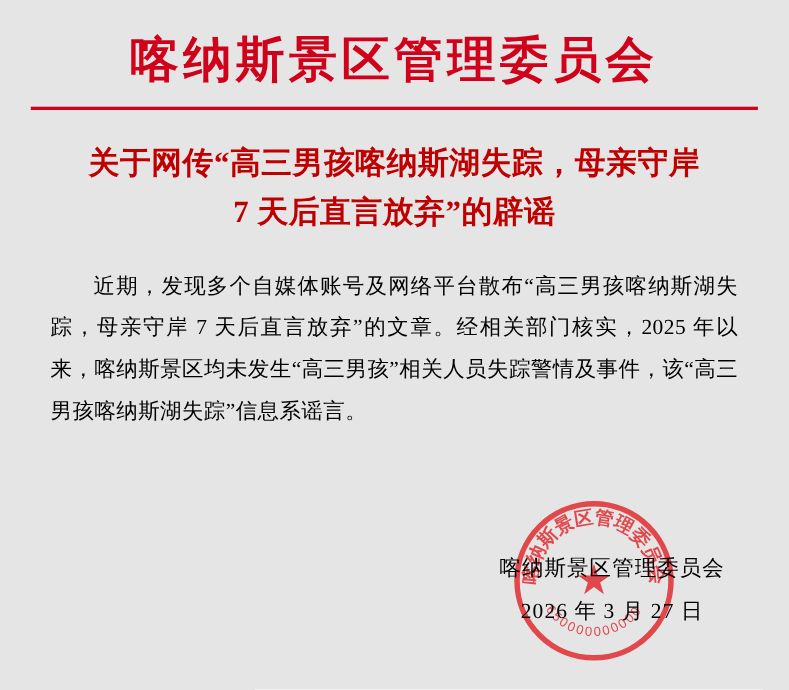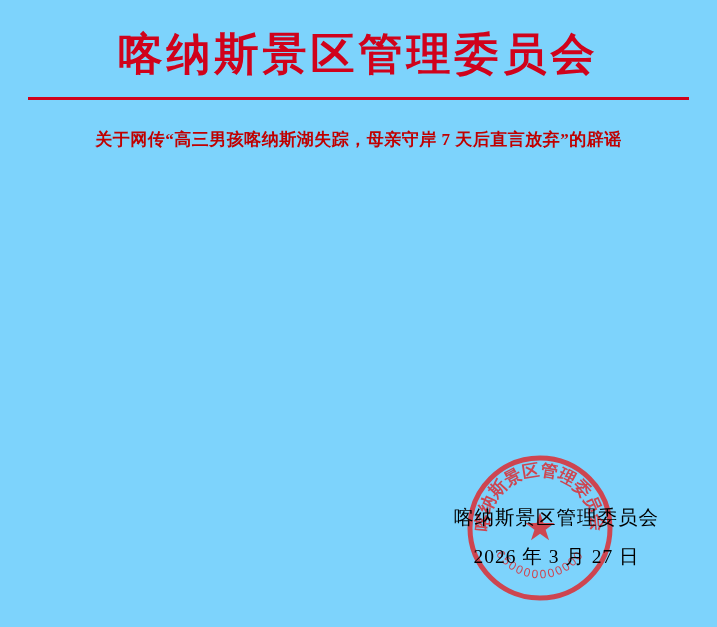--- a/index.html
+++ b/index.html
@@ -11,21 +11,21 @@
     width: 717px;
     height: 627px;
     font-family: "Liberation Serif", "DejaVu Serif", serif;
     color: #000;
     overflow: hidden;
   }
   .page {
     position: relative;
     width: 717px;
     height: 627px;
-    background: #7dd3fc;
+    background: #e5e5e5;
     box-sizing: border-box;
   }
 
   
   .masthead {
     padding: 30px 40px 0 40px;
     text-align: center;
   }
   .org-title {
     color: #d0021b;
@@ -41,21 +41,21 @@
     height: 3px;
     background: #d0021b;
   }
 
   
   .headline {
     margin: 26px 78px 0 78px;
     text-align: center;
     color: #c00000;
     font-weight: bold;
-    font-size: 17px;
+    font-size: 28px;
     line-height: 1.62;
     letter-spacing: 0.5px;
   }
 
   
   .body-text {
     margin: 26px 46px 0 46px;
     font-size: 19.5px;
     line-height: 1.95;
     text-align: justify;
@@ -98,20 +98,21 @@
 <div class="page">
 
   <div class="masthead">
     <div class="org-title">喀纳斯景区管理委员会</div>
   </div>
   <div class="red-rule"></div>
 
   <div class="headline">关于网传“高三男孩喀纳斯湖失踪，母亲守岸 7 天后直言放弃”的辟谣</div>
 
   <div class="body-text">
+    <p>近期，发现多个自媒体账号及网络平台散布“高三男孩喀纳斯湖失踪，母亲守岸 7 天后直言放弃”的文章。经相关部门核实，2025 年以来，喀纳斯景区均未发生“高三男孩”相关人员失踪警情及事件，该“高三男孩喀纳斯湖失踪”信息系谣言。</p>
   </div>
 
   <div class="seal">
     <svg width="152" height="152" viewBox="0 0 152 152" aria-hidden="true">
       <circle cx="76" cy="76" r="70" fill="none" stroke="#e0262b" stroke-width="5"></circle>
       <path id="sealTop" d="M 76,76 m -52,0 a 52,52 0 1,1 104,0" fill="none"></path>
       <text font-family="'Liberation Serif', serif" font-size="17" font-weight="bold" fill="#e0262b">
         <textPath href="#sealTop" startOffset="50%" text-anchor="middle">喀纳斯景区管理委员会</textPath>
       </text>
       <path id="sealBottom" d="M 76,76 m -44,26 a 52,52 0 0,0 88,0" fill="none"></path>

